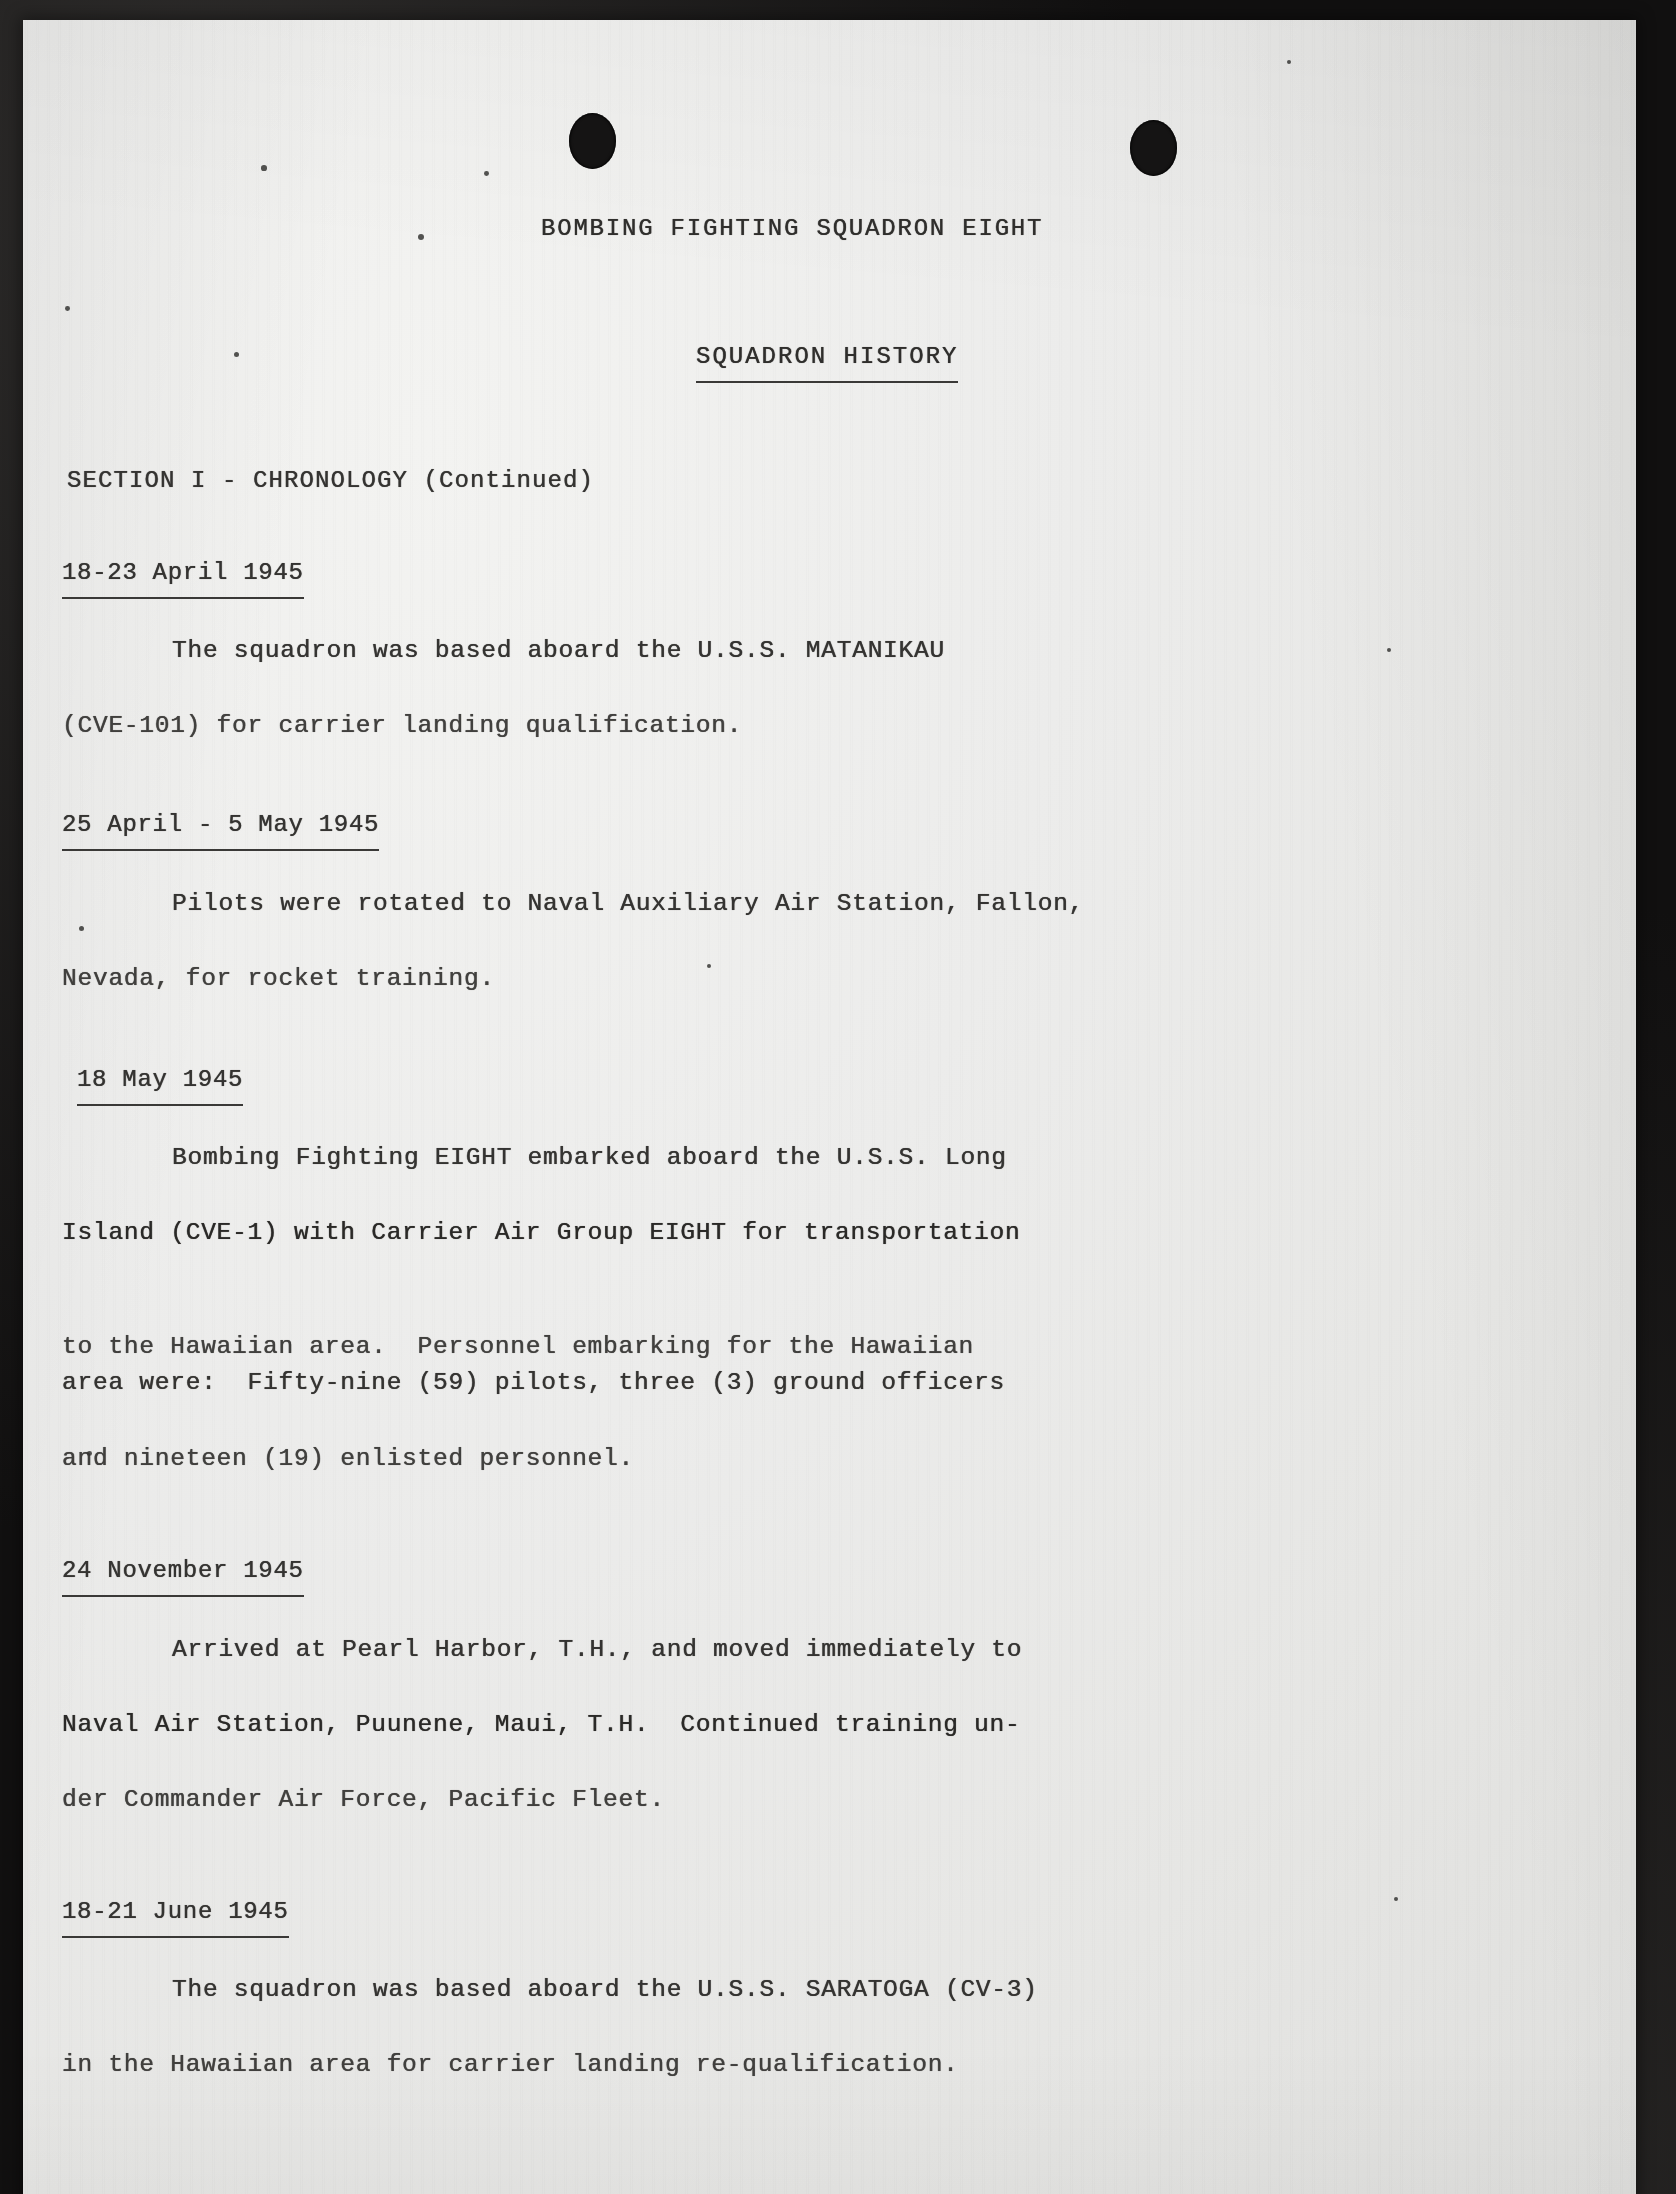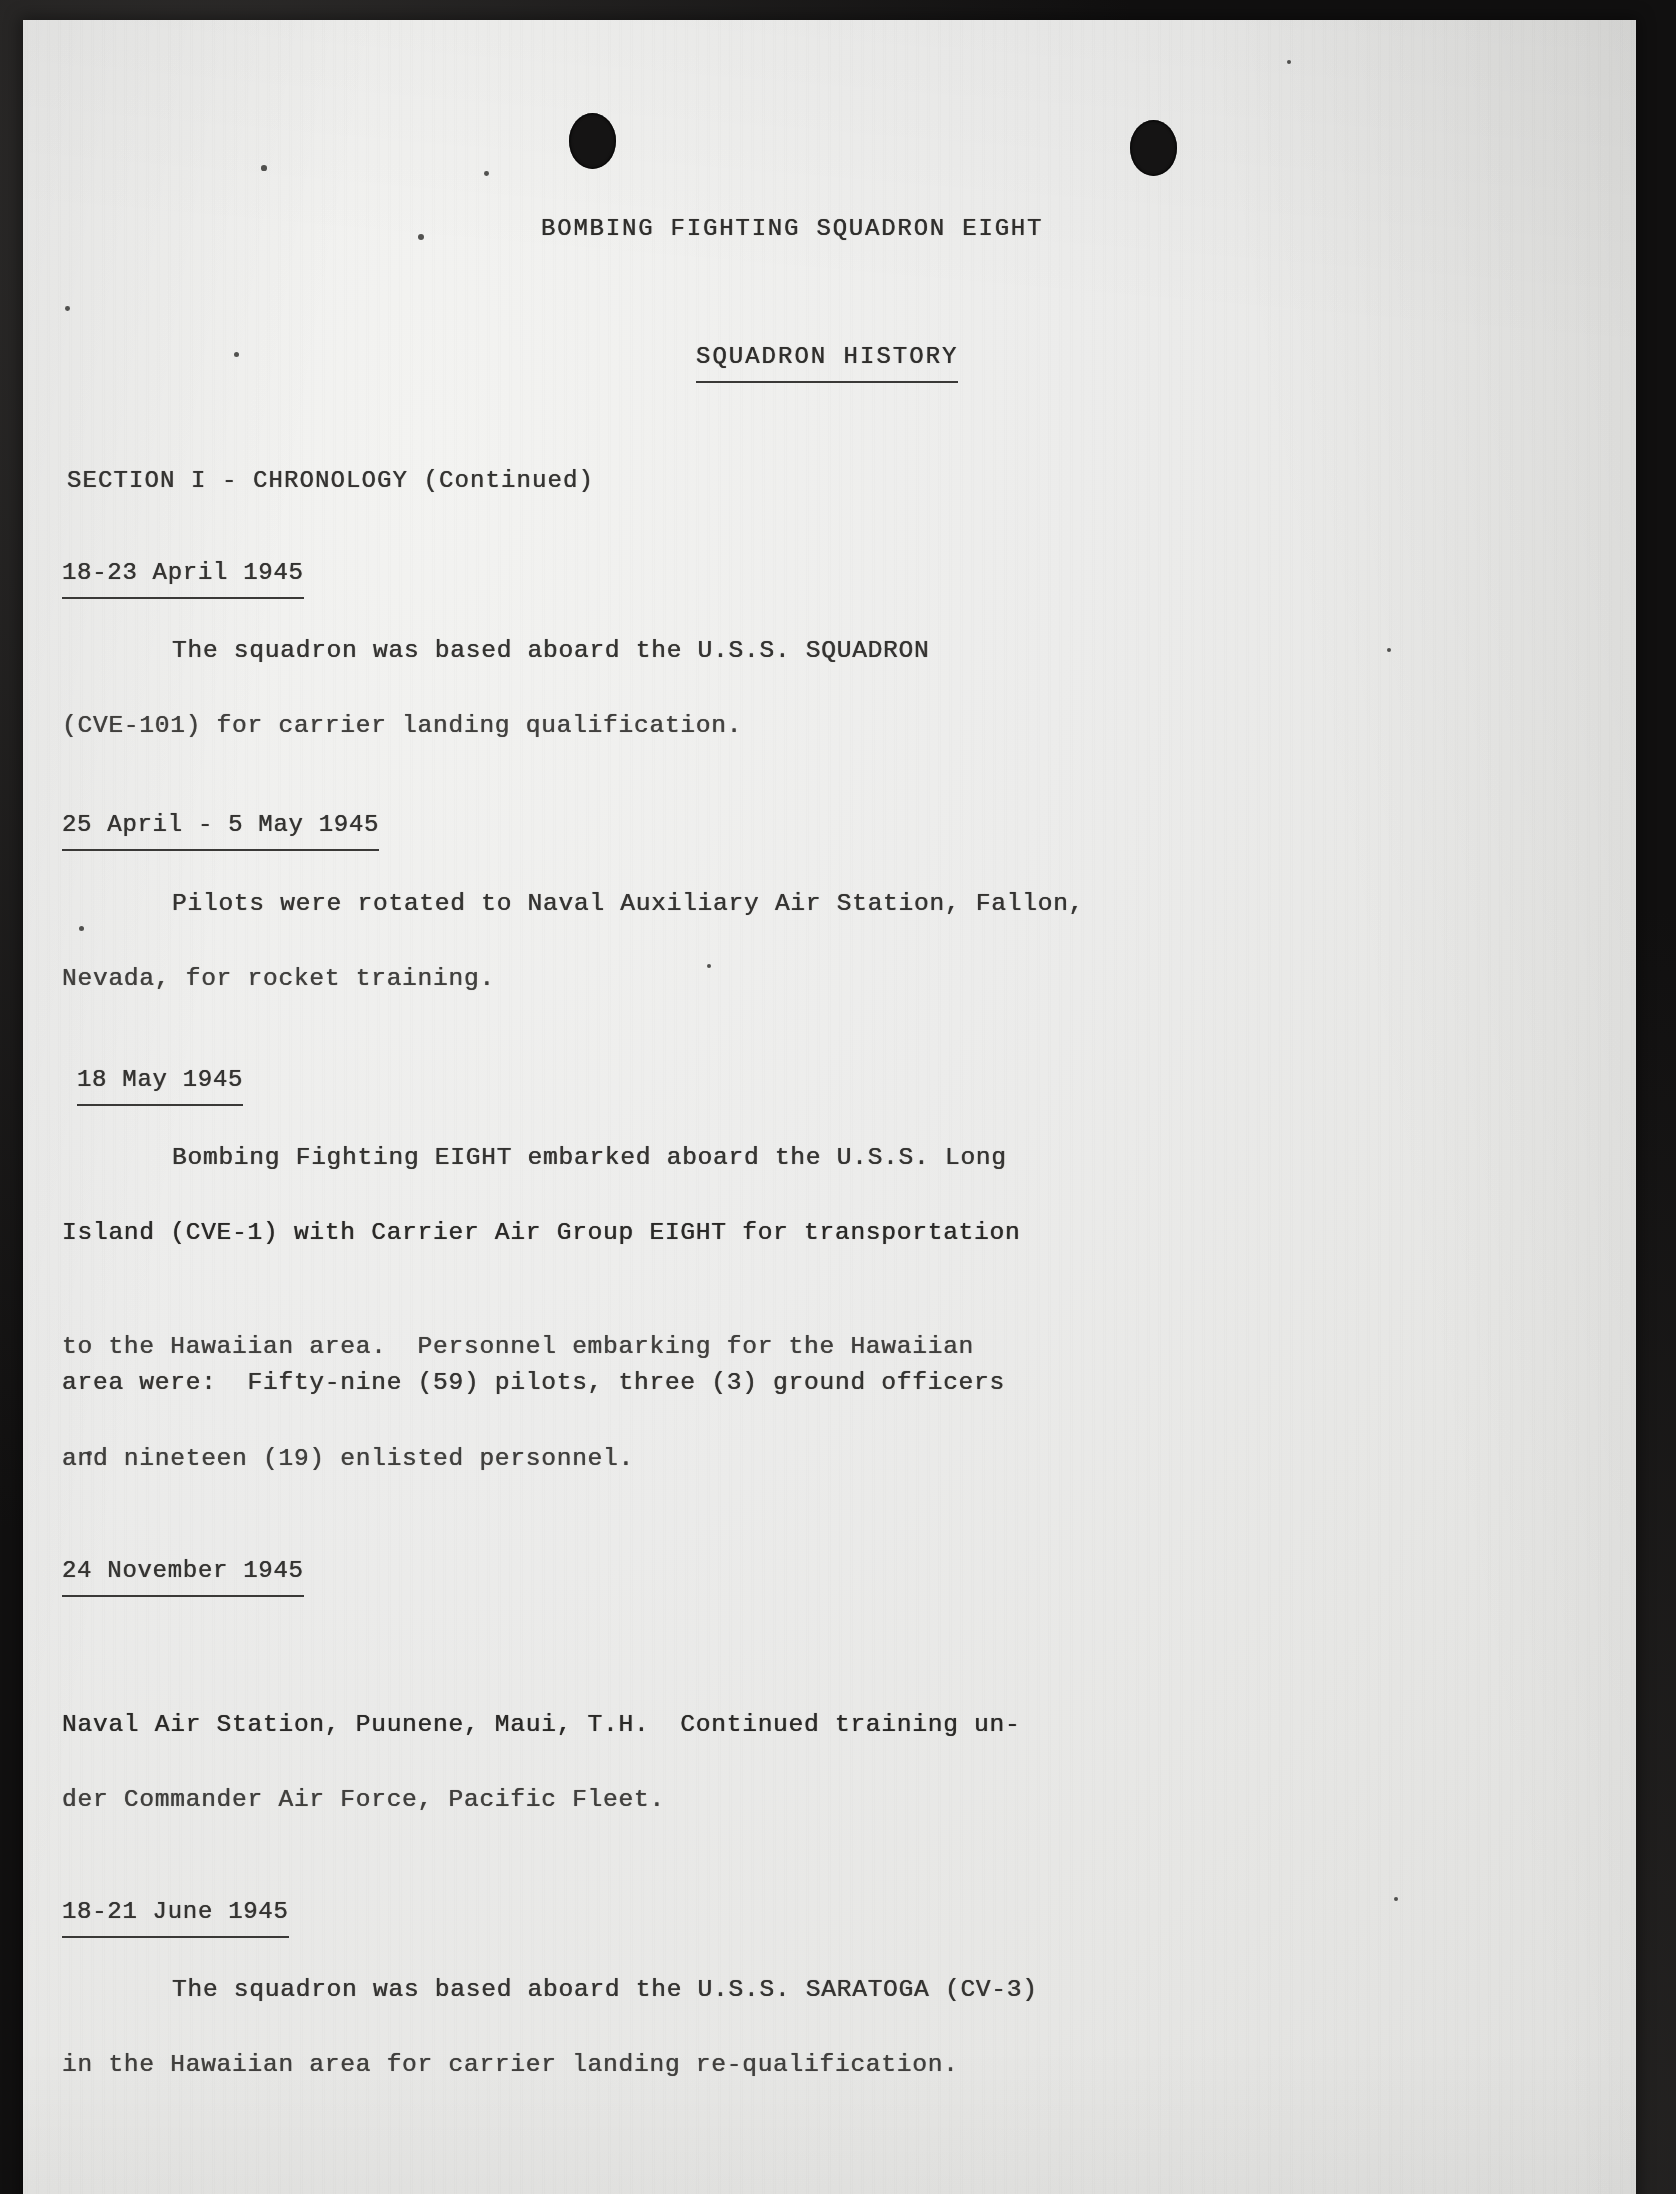--- a/index.html
+++ b/index.html
@@ -154,35 +154,36 @@
 
     <div id="content">
 
       <div class="ln doc-title" style="left:518px; top:197px;">BOMBING FIGHTING SQUADRON EIGHT</div>
 
       <div class="ln sub-title u" style="left:673px; top:325px;">SQUADRON HISTORY</div>
 
       <div class="ln sect" style="left:44px; top:449px;">SECTION I - CHRONOLOGY (Continued)</div>
 
       <div class="ln date-head u" style="left:39px; top:541px;">18-23 April 1945</div>
-      <div class="ln" style="left:149px; top:619px;">The squadron was based aboard the U.S.S. SQUADRON</div>
+      <div class="ln" style="left:149px; top:619px;">The squadron was based aboard the U.S.S. MATANIKAU</div>
       <div class="ln fade1" style="left:39px; top:694px;">(CVE-101) for carrier landing qualification.</div>
 
       <div class="ln date-head u" style="left:39px; top:793px;">25 April - 5 May 1945</div>
       <div class="ln" style="left:149px; top:872px;">Pilots were rotated to Naval Auxiliary Air Station, Fallon,</div>
       <div class="ln fade1" style="left:39px; top:947px;">Nevada, for rocket training.</div>
 
       <div class="ln date-head u" style="left:39px; top:1048px;margin-left:15px;">18 May 1945</div>
       <div class="ln" style="left:149px; top:1126px;">Bombing Fighting EIGHT embarked aboard the U.S.S. Long</div>
       <div class="ln dark1" style="left:39px; top:1201px;">Island (CVE-1) with Carrier Air Group EIGHT for transportation</div>
       <div class="ln fade1" style="left:39px; top:1276px;margin-top:39px;">to the Hawaiian area.  Personnel embarking for the Hawaiian</div>
       <div class="ln" style="left:39px; top:1351px;">area were:  Fifty-nine (59) pilots, three (3) ground officers</div>
       <div class="ln fade1" style="left:39px; top:1427px;">and nineteen (19) enlisted personnel.</div>
 
       <div class="ln date-head u" style="left:39px; top:1539px;">24 November 1945</div>
+      <div class="ln" style="left:149px; top:1618px;">Arrived at Pearl Harbor, T.H., and moved immediately to</div>
       <div class="ln dark1" style="left:39px; top:1693px;text-align:right;">Naval Air Station, Puunene, Maui, T.H.  Continued training un-</div>
       <div class="ln fade1" style="left:39px; top:1768px;">der Commander Air Force, Pacific Fleet.</div>
 
       <div class="ln date-head u" style="left:39px; top:1880px;">18-21 June 1945</div>
       <div class="ln" style="left:149px; top:1958px;">The squadron was based aboard the U.S.S. SARATOGA (CV-3)</div>
       <div class="ln fade1" style="left:39px; top:2033px;">in the Hawaiian area for carrier landing re-qualification.</div>
 
     </div>
   </div>
 </div>

